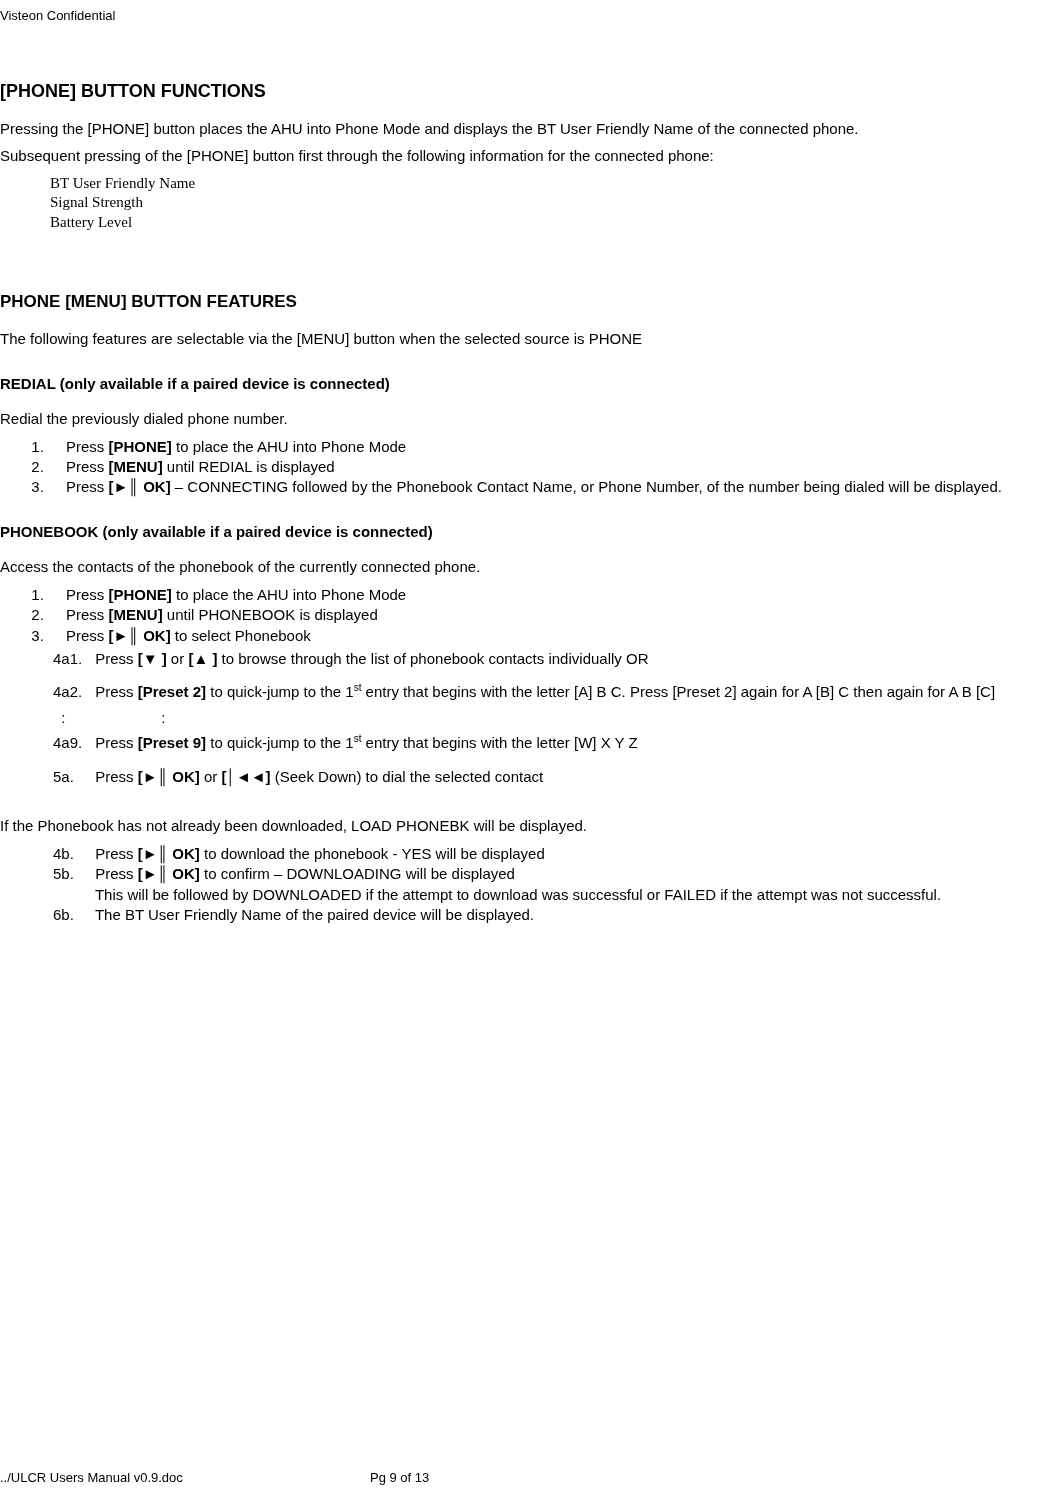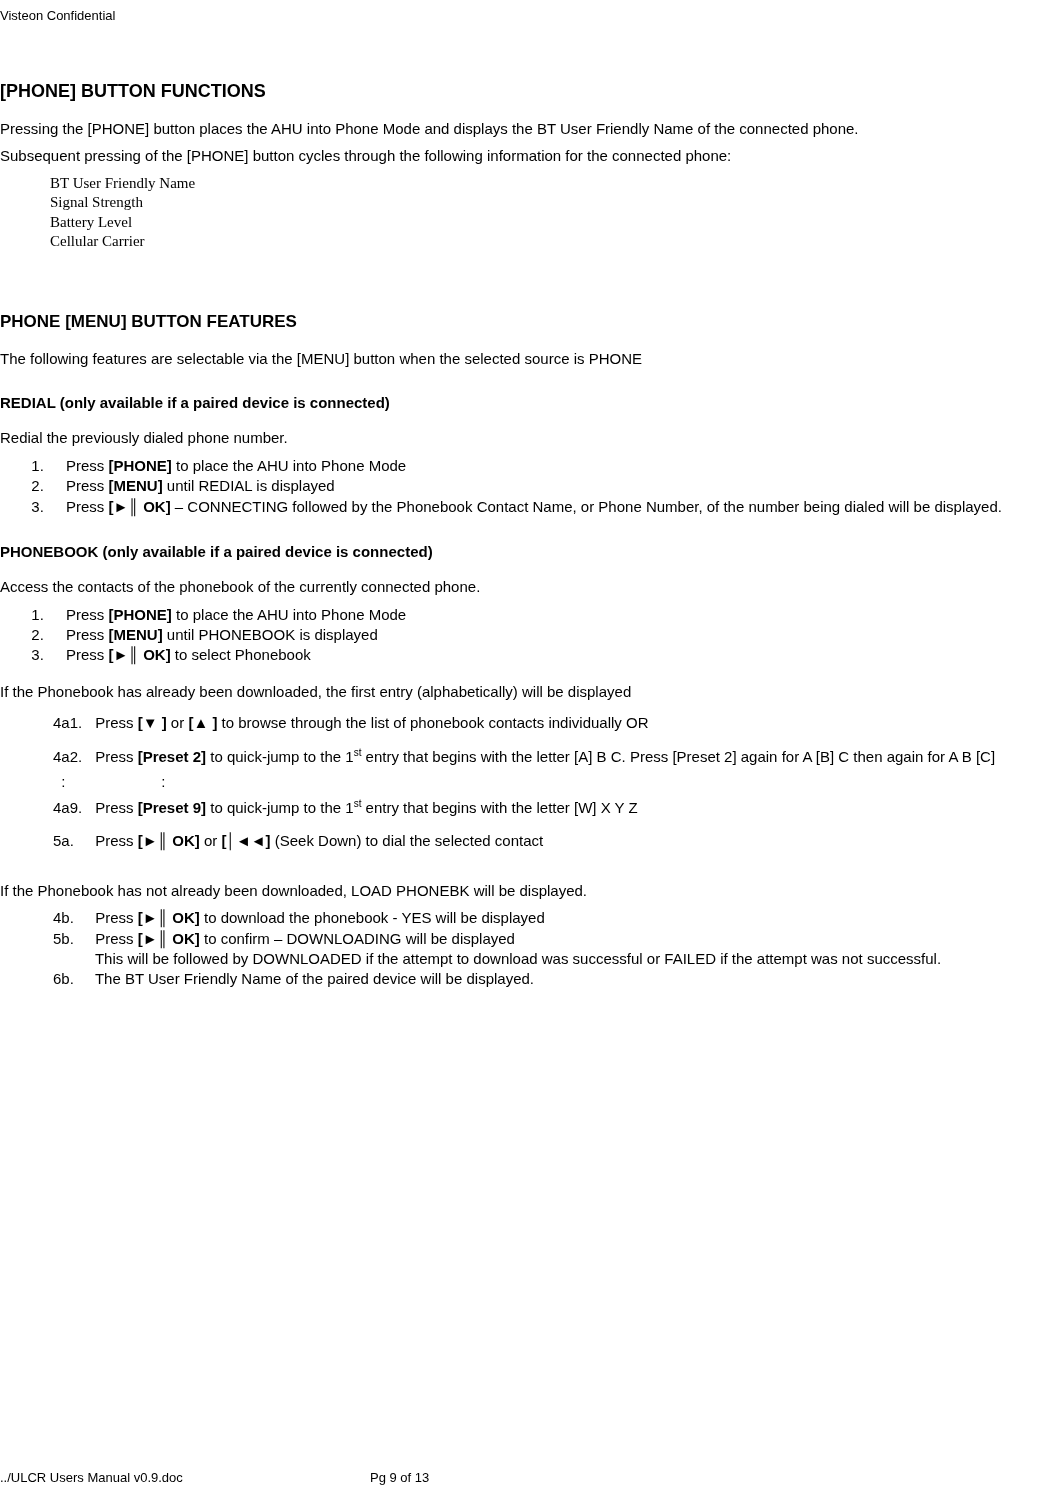--- a/index.html
+++ b/index.html
@@ -83,26 +83,25 @@
 </style>
 </head>
 <body>
 
 <div class="page">
 
   <div class="header">Visteon Confidential</div>
 
   <h1 class="section-title">[PHONE] BUTTON FUNCTIONS</h1>
   <p class="body">Pressing the [PHONE] button places the AHU into Phone Mode and displays the BT User Friendly Name of the connected phone.</p>
-  <p class="body">Subsequent pressing of the [PHONE] button cycles through the following information for the connected phone:</p>
+  <p class="body">Subsequent pressing of the [PHONE] button first through the following information for the connected phone:</p>
   <div class="indent-list">
     <div>BT User Friendly Name</div>
     <div>Signal Strength</div>
     <div>Battery Level</div>
-    <div>Cellular Carrier</div>
   </div>
 
   <h2 class="sub-title" style="margin-top:60px">PHONE [MENU] BUTTON FEATURES</h2>
   <p class="body">The following features are selectable via the [MENU] button when the selected source is PHONE</p>
 
   <h3 class="sub-sub">REDIAL (only available if a paired device is connected)</h3>
   <p class="body">Redial the previously dialed phone number.</p>
   <ol class="num-list">
     <li><span>Press </span><span class="b">[PHONE]</span><span> to place the AHU into Phone Mode</span></li>
     <li><span>Press </span><span class="b">[MENU]</span><span> until REDIAL is displayed</span></li>
@@ -110,21 +109,20 @@
   </ol>
 
   <h3 class="sub-sub">PHONEBOOK (only available if a paired device is connected)</h3>
   <p class="body">Access the contacts of the phonebook of the currently connected phone.</p>
   <ol class="num-list">
     <li><span>Press </span><span class="b">[PHONE]</span><span> to place the AHU into Phone Mode</span></li>
     <li><span>Press </span><span class="b">[MENU]</span><span> until PHONEBOOK is displayed</span></li>
     <li><span>Press </span><span class="b">[►║ OK]</span><span> to select Phonebook</span></li>
   </ol>
 
-  <p class="body indent-block" style="margin-top:18px">If the Phonebook has already been downloaded, the first entry (alphabetically) will be displayed</p>
 
   <div class="sub-indent">
     <div class="step-line">
       <span class="step-no">4a1.</span>
       <span>Press </span><span class="b">[▼ ]</span><span> or </span><span class="b">[▲ ]</span><span> to browse through the list of phonebook contacts individually OR</span>
     </div>
     <div style="height:8px"></div>
     <div class="step-line">
       <span class="step-no">4a2.</span>
       <span>Press </span><span class="b">[Preset 2]</span><span> to quick-jump to the 1</span><span class="sup">st</span><span> entry that begins with the letter [A] B C.  Press [Preset 2] again for A [B] C then again for A B [C]</span>

